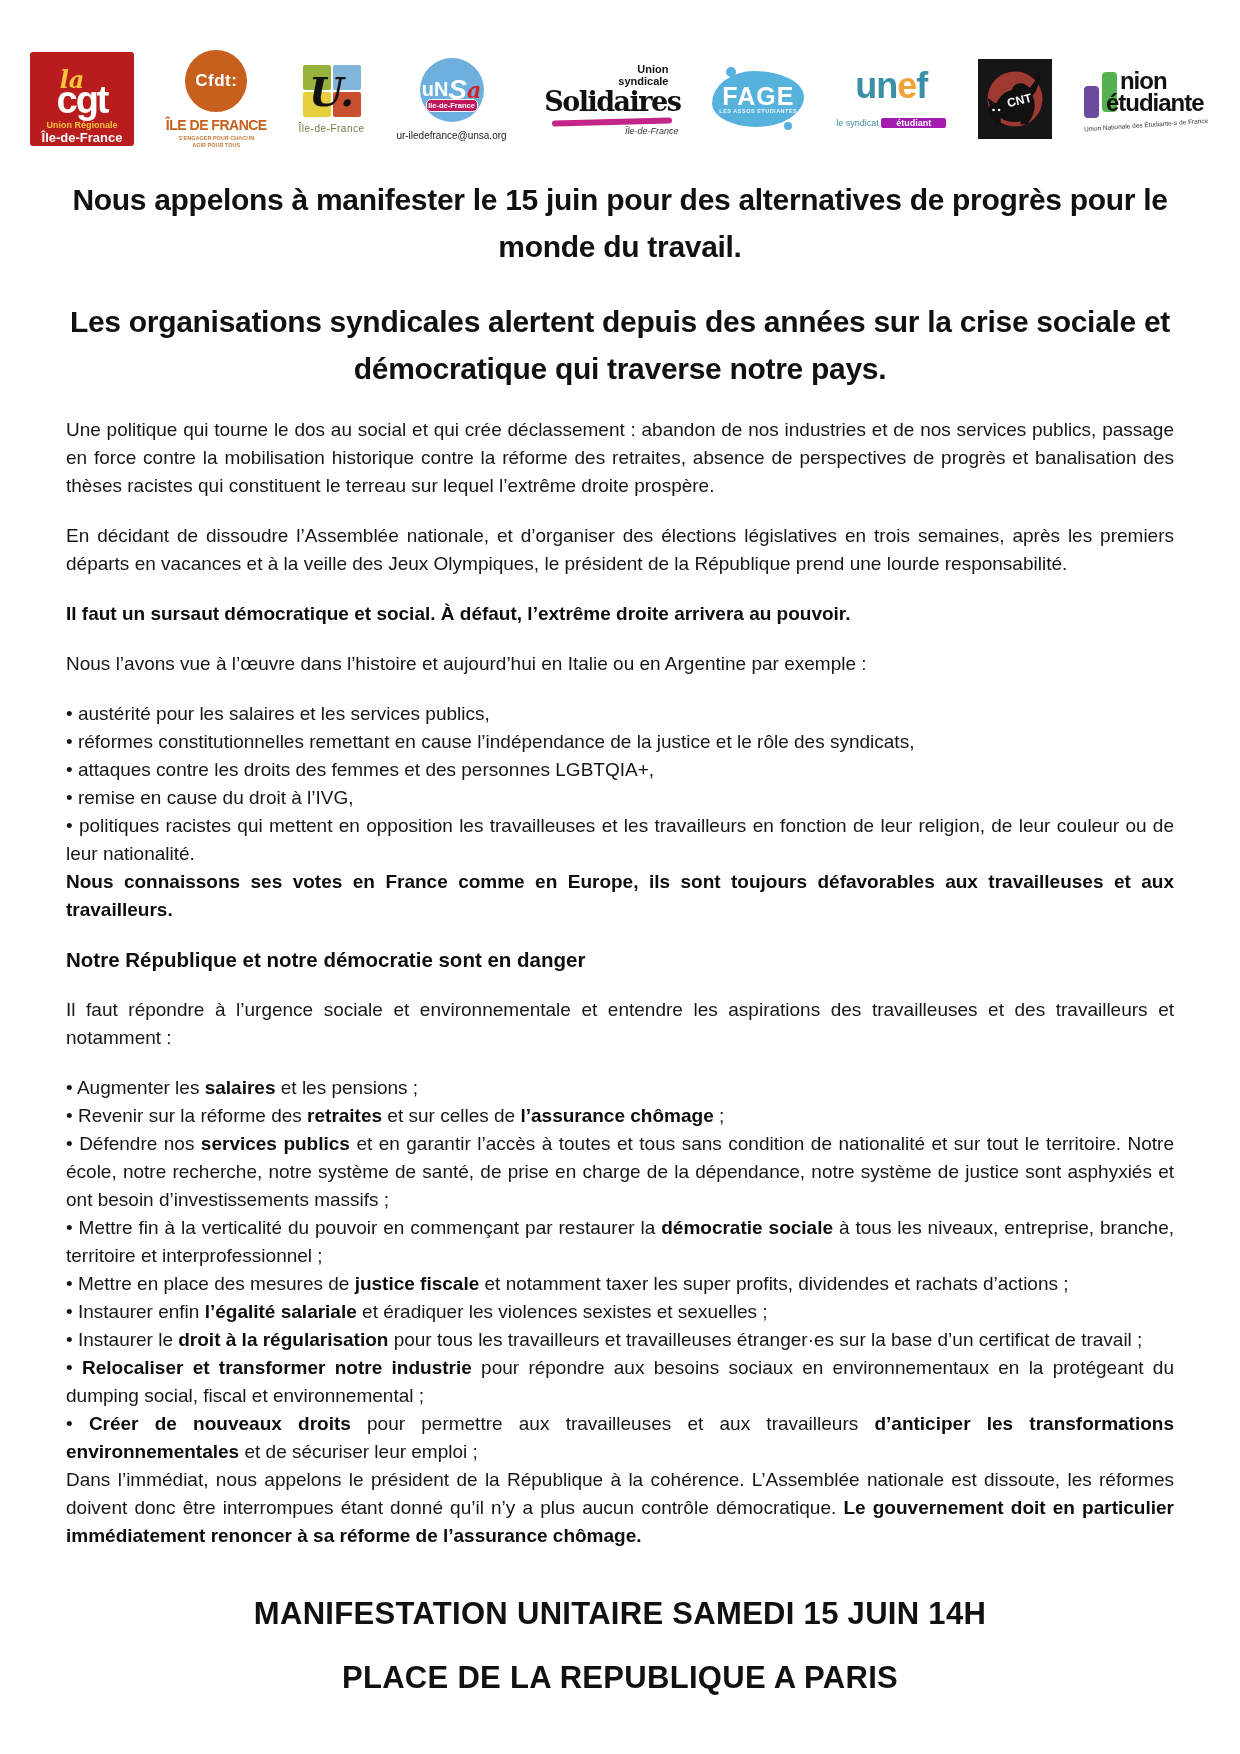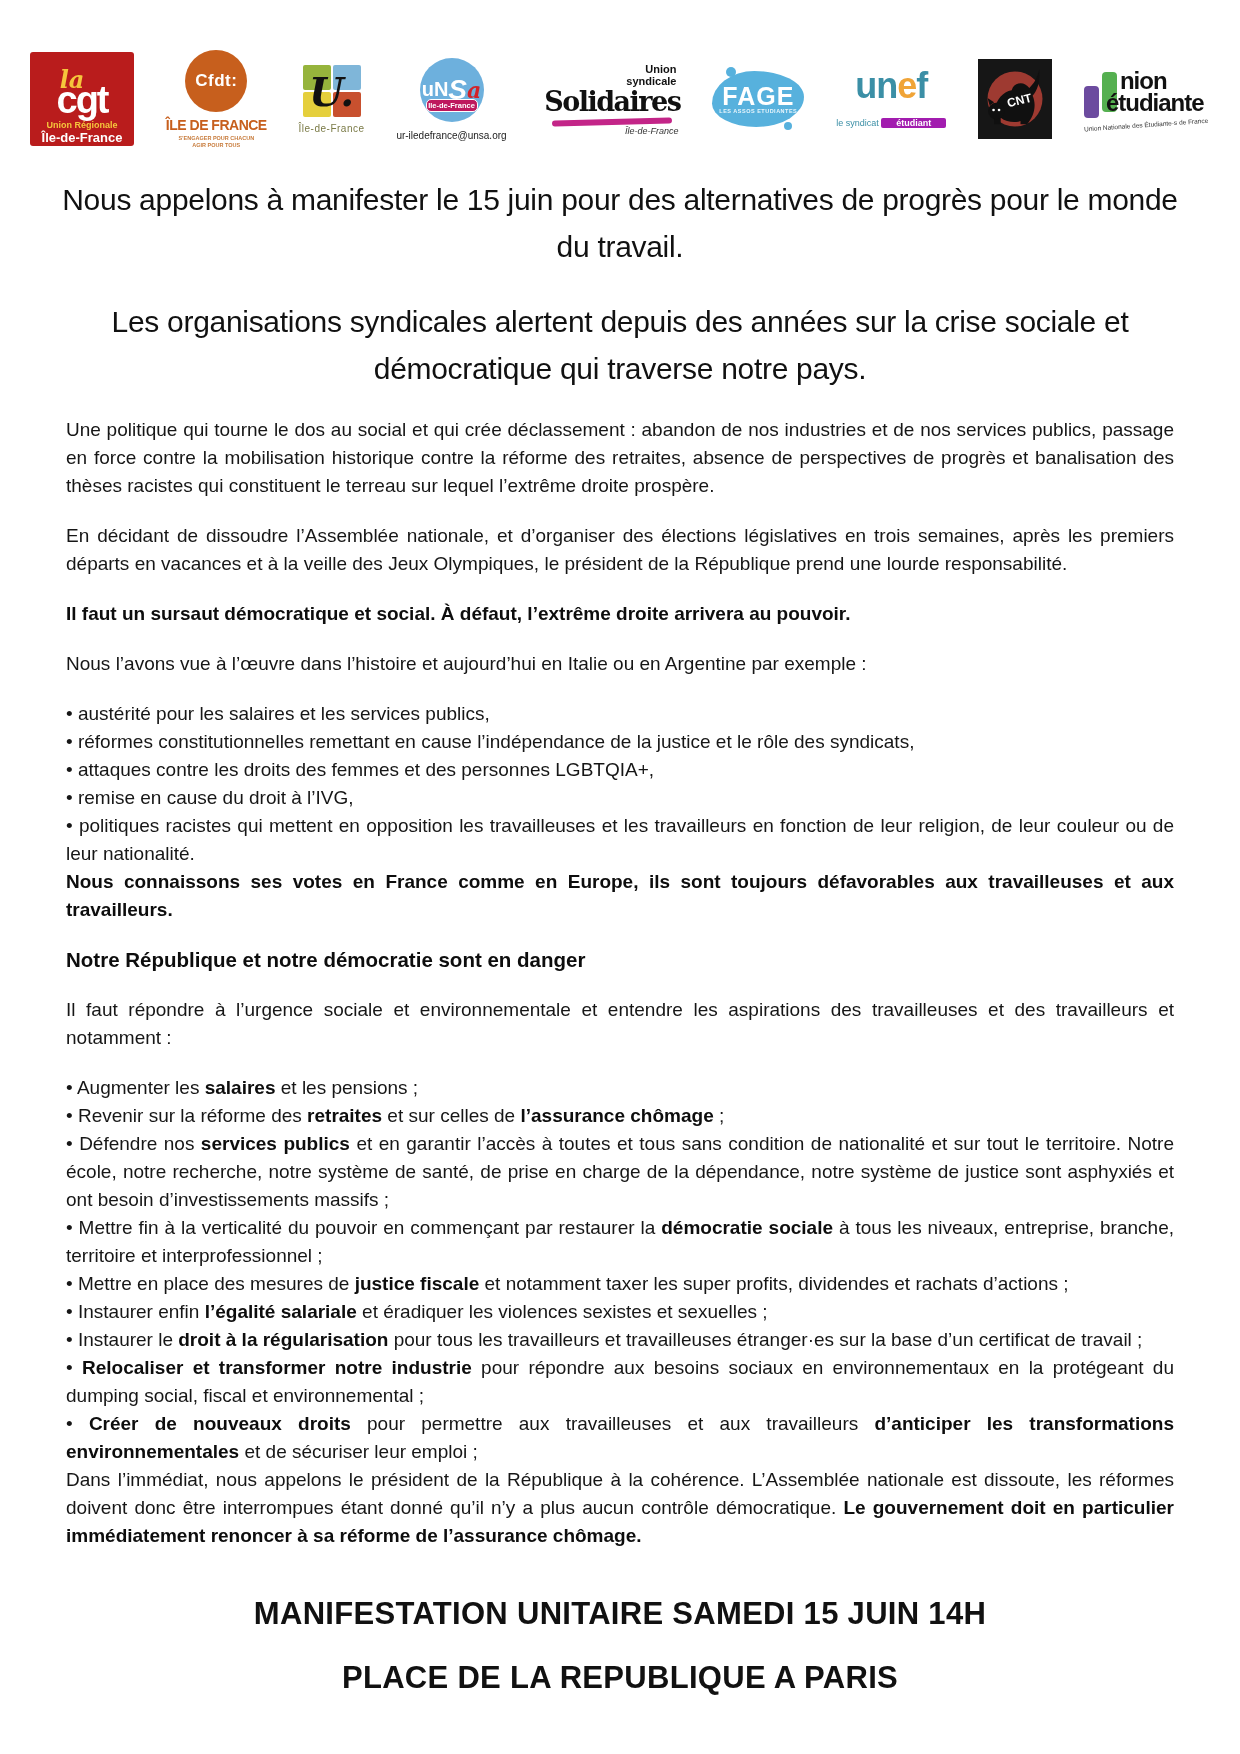--- a/index.html
+++ b/index.html
@@ -47,21 +47,21 @@
                display:flex;align-items:center;justify-content:center;}
   .unsa-un{color:#fff;font-weight:900;font-size:20px;}
   .unsa-s{color:#fff;font-weight:900;font-size:28px;font-style:italic;}
   .unsa-a{color:#d2232a;font-family:"DejaVu Serif",serif;font-style:italic;font-size:22px;font-weight:bold;}
   .unsa-band{position:absolute;bottom:10px;left:6px;right:6px;background:#be185d;border:1px solid #fff;
              border-radius:5px;color:#fff;font-size:7.5px;font-weight:bold;text-align:center;padding:1px 0;}
   .unsa-mail{color:#222;font-size:10px;font-weight:normal;margin-top:8px;}
 
   
   .sol{width:142px;display:flex;flex-direction:column;align-items:flex-end;}
-  .sol-top{font-size:11px;font-weight:bold;color:#111;text-align:right;line-height:12px;margin-right:4px;}
+  .sol-top{font-size:11px;font-weight:bold;color:#111;text-align:right;line-height:12px;margin-right:12px;}
   .sol-main{font-family:"DejaVu Serif",serif;font-weight:900;font-size:27px;color:#111;
             letter-spacing:-1.5px;line-height:30px;}
   .sol-underline{width:120px;height:6px;background:#c32588;border-radius:3px;
                  transform:rotate(-1.5deg);margin:2px 8px 0 0;}
   .sol-region{font-size:9px;font-style:italic;color:#333;margin-top:1px;margin-right:2px;}
 
   
   .fage-blob{width:92px;height:56px;background:#57b1dd;
              border-radius:46% 54% 52% 48% / 58% 46% 54% 42%;
              display:flex;flex-direction:column;align-items:center;justify-content:center;position:relative;}
@@ -90,21 +90,21 @@
   .ue-mark{display:flex;align-items:flex-end;gap:3px;margin-right:3px;margin-top:2px;}
   .ue-bar{display:block;border-radius:4px;}
   .ue-bar.purple{width:15px;height:32px;background:#6c4b9f;}
   .ue-bar.green{width:15px;height:40px;background:#55b050;margin-bottom:6px;}
   .ue-text{font-weight:900;color:#111;}
   .ue-line1{font-size:24px;line-height:22px;letter-spacing:-1px;}
   .ue-line2{font-size:24px;line-height:22px;letter-spacing:-1px;margin-left:-14px;}
   .ue-sub{font-size:6.5px;color:#333;margin-top:3px;transform:rotate(-4deg);white-space:nowrap;}
 
   
-  .headline{font-weight:400;font-size:30px;line-height:47px;text-align:center;color:#111;
+  .headline{font-weight:700;font-size:30px;line-height:47px;text-align:center;color:#111;
             margin:14px 46px 0 46px;letter-spacing:-0.3px;}
   .headline.second{margin-top:28px;}
 
   .body-text{margin:24px 66px 0 66px;font-size:19px;line-height:28px;text-align:justify;color:#161616;}
   .body-text p{margin:22px 0;}
   .body-text p.no-top{margin-top:0;}
   .bold, .b{font-weight:bold;color:#0d0d0d;}
   .section-heading{font-weight:bold;font-size:20.5px;color:#0d0d0d;}
   ul.bullets{list-style:none;margin:22px 0 0 0;padding:0;}
   ul.bullets li{margin:0;}

